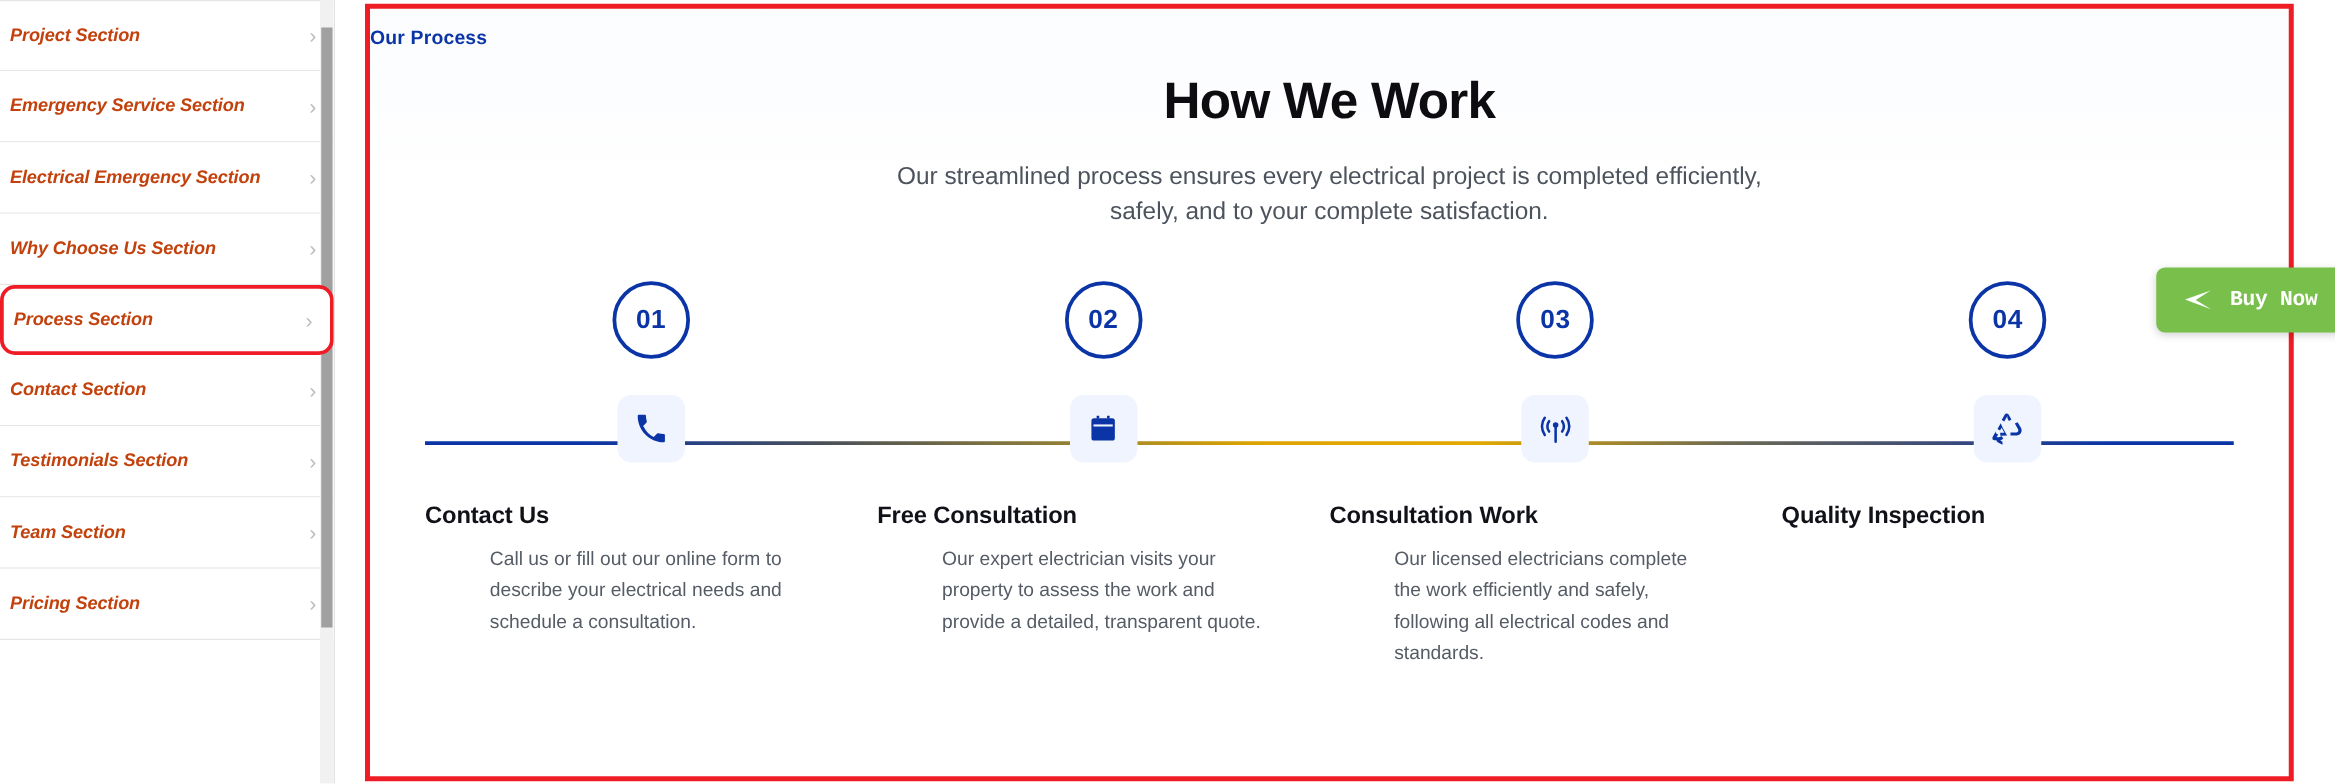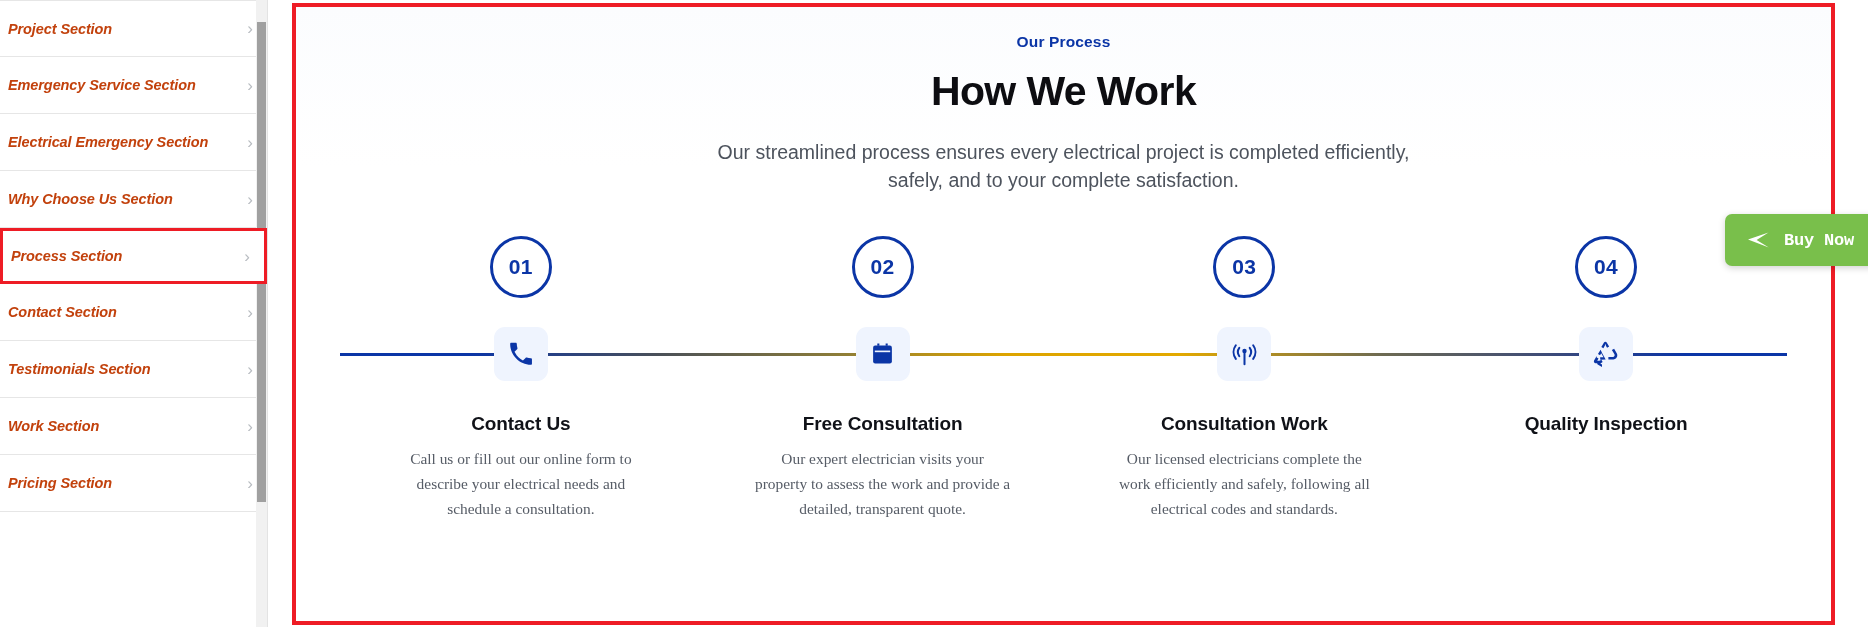--- a/index.html
+++ b/index.html
@@ -33,21 +33,21 @@
   .side-label {
     font-size: 14.5px;
     color: #c2410c;
     font-weight: 600;
     letter-spacing: -0.1px;
     font-style: italic;
   }
   .chev { color: #b9bdc2; font-size: 17px; line-height: 1; font-weight: 400; }
   .side-item.highlighted {
     border: 3px solid #ee1c25;
-    border-radius: 0;
+    border-radius: 12px;
     height: 56px;
     position: relative;
     z-index: 5;
   }
 
   
   .sb-track {
     position: absolute; right: 0px; top: 0; width: 11px; height: 627px;
     background: #f1f1f1;
   }
@@ -75,26 +75,25 @@
   .content {
     position: absolute;
     left: 28px; top: 7px;
     width: 1535px; height: 614px;
     background: linear-gradient(180deg,#fbfcfe 0%, #ffffff 26%);
     padding-top: 8px;
     overflow: hidden;
   }
 
   .eyebrow {
-    text-align: center;
     color: #0b35a6;
     font-size: 15.5px;
     font-weight: 700;
     letter-spacing: 0.15px;
-    margin-top: 18px;
+    margin-top: 7px;
   }
   .headline {
     text-align: center;
     color: #0d0d11;
     font-size: 41px;
     font-weight: 700;
     letter-spacing: -0.6px;
     margin-top: 17px;
   }
   .subtitle {
@@ -108,21 +107,21 @@
   }
 
   
   .steps {
     position: relative;
     margin-top: 42px;
     display: grid;
     grid-template-columns: repeat(4, 1fr);
     padding: 0 44px;
   }
-  .step { position: relative; text-align: center; }
+  .step { position: relative; text-align: left; }
 
   .num-circle {
     width: 62px; height: 62px;
     border: 3px solid #0b35a6;
     border-radius: 50%;
     margin: 0 auto;
     display: flex; align-items: center; justify-content: center;
     background: #ffffff;
     position: relative; z-index: 3;
   }
@@ -168,21 +167,20 @@
     font-weight: 700;
     color: #101218;
     letter-spacing: -0.1px;
   }
   .step-desc {
     margin: 12px auto 0;
     max-width: 258px;
     font-size: 15.4px;
     line-height: 1.62;
     color: #565c66;
-    font-family: Liberation Serif, serif;
   }
 
   
   .buy-now {
     position: absolute;
     right: -6px; top: 214px;
     height: 52px;
     background: #79bf4b;
     border-radius: 7px 0 0 7px;
     display: flex; align-items: center; gap: 12px;
@@ -227,21 +225,21 @@
         </div>
         <div class="side-item">
           <span class="side-label">Contact Section</span>
           <span class="chev">›</span>
         </div>
         <div class="side-item">
           <span class="side-label">Testimonials Section</span>
           <span class="chev">›</span>
         </div>
         <div class="side-item">
-          <span class="side-label">Work Section</span>
+          <span class="side-label">Team Section</span>
           <span class="chev">›</span>
         </div>
         <div class="side-item">
           <span class="side-label">Pricing Section</span>
           <span class="chev">›</span>
         </div>
       </div>
     <div class="sb-track">
       <div class="sb-thumb"></div>
     </div>

